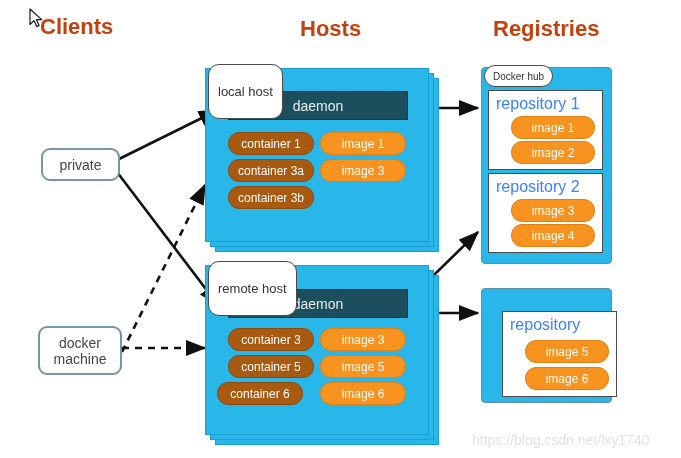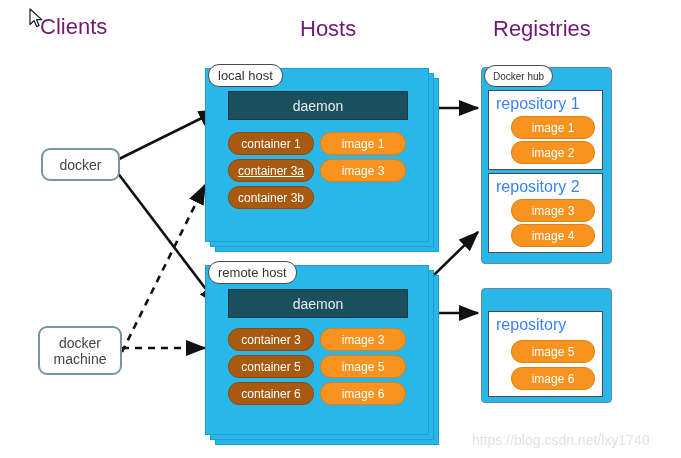--- a/index.html
+++ b/index.html
@@ -15,23 +15,23 @@
     width: 681px;
     height: 458px;
     background: #ffffff;
     overflow: hidden;
   }
 
   
   .col-title {
     position: absolute;
     font-size: 22px;
-    color: #701a75;
-    white-space: nowrap;
-    font-weight: 400;
+    color: #c2410c;
+    white-space: nowrap;
+    font-weight: 700;
   }
   #title-clients  { left: 40px;  top: 14px; }
   #title-hosts    { left: 300px; top: 16px; }
   #title-regs     { left: 493px; top: 16px; }
 
   
   #edges {
     position: absolute;
     left: 0; top: 0;
     width: 681px; height: 458px;
@@ -73,21 +73,21 @@
     border: 1px solid #1b9fd0;
   }
   .host-tab {
     position: absolute;
     background: #ffffff;
     border: 1.5px solid #4a4a4a;
     border-radius: 11px;
     height: 21px;
     display: flex;
     align-items: center;
-    padding: 0 9px;
+    padding: 16px 9px;
     font-size: 13px;
     color: #333333;
     white-space: nowrap;
     z-index: 6;
   }
   .daemon-bar {
     position: absolute;
     background: #1b4f5e;
     border: 1px solid #123a46;
     display: flex;
@@ -200,39 +200,39 @@
     <path d="M122,348 L205,348" fill="none" stroke="#111111" stroke-width="2.6" stroke-dasharray="7,6" marker-end="url(#arrow-d)"></path>
 
     <path d="M392,108 L478,108" fill="none" stroke="#111111" stroke-width="2.6" marker-end="url(#arrow)"></path>
 
     <path d="M395,313 L478,232" fill="none" stroke="#111111" stroke-width="2.6" marker-end="url(#arrow)"></path>
 
     <path d="M395,313 L478,313" fill="none" stroke="#111111" stroke-width="2.6" marker-end="url(#arrow)"></path>
   </svg>
 
   <div class="client-box" id="client-docker">
-    <span>docker</span>
+    <span>private</span>
   </div>
   <div class="client-box" id="client-machine">
     <span>docker machine</span>
   </div>
 
   <div class="host-stack" style="left:205px; top:68px; width:235px; height:185px;">
     <div class="host-layer" style="left:10px; top:10px; width:222px; height:172px;"></div>
     <div class="host-layer" style="left:5px; top:5px; width:222px; height:172px;"></div>
     <div class="host-main" style="width:222px; height:172px;">
 
       <div class="daemon-bar" style="left:22px; top:22px; width:178px; height:27px;">
         <span>daemon</span>
       </div>
 
       <div class="pill pill-container" style="left:22px; top:63px; width:84px;">
         <span>container 1</span>
       </div>
-      <div class="pill pill-container" style="left:22px; top:90px; width:84px;text-decoration:underline;">
+      <div class="pill pill-container" style="left:22px; top:90px; width:84px;">
         <span>container 3a</span>
       </div>
       <div class="pill pill-container" style="left:22px; top:117px; width:84px;">
         <span>container 3b</span>
       </div>
 
       <div class="pill pill-image" style="left:114px; top:63px; width:84px;">
         <span>image 1</span>
       </div>
       <div class="pill pill-image" style="left:114px; top:90px; width:84px;">
@@ -252,21 +252,21 @@
       <div class="daemon-bar" style="left:22px; top:23px; width:178px; height:27px;">
         <span>daemon</span>
       </div>
 
       <div class="pill pill-container" style="left:22px; top:62px; width:84px;">
         <span>container 3</span>
       </div>
       <div class="pill pill-container" style="left:22px; top:89px; width:84px;">
         <span>container 5</span>
       </div>
-      <div class="pill pill-container" style="left:22px; top:116px; width:84px;">
+      <div class="pill pill-container" style="left:11px; top:116px; width:84px;">
         <span>container 6</span>
       </div>
 
       <div class="pill pill-image" style="left:114px; top:62px; width:84px;">
         <span>image 3</span>
       </div>
       <div class="pill pill-image" style="left:114px; top:89px; width:84px;">
         <span>image 5</span>
       </div>
       <div class="pill pill-image" style="left:114px; top:116px; width:84px;">
@@ -299,21 +299,21 @@
         <span>image 4</span>
       </div>
     </div>
   </div>
   <div class="registry-tab" style="left:484px; top:65px;">
     <span>Docker hub</span>
   </div>
 
   <div class="registry-box" style="left:481px; top:288px; width:129px; height:113px;">
 
-    <div class="repo-box" style="left:6px; top:22px; width:113px; height:84px;">
+    <div class="repo-box" style="left:20px; top:22px; width:113px; height:84px;">
       <div class="repo-label">repository</div>
       <div class="pill pill-image" style="left:22px; top:28px; width:82px;">
         <span>image 5</span>
       </div>
       <div class="pill pill-image" style="left:22px; top:55px; width:82px;">
         <span>image 6</span>
       </div>
     </div>
   </div>
 

